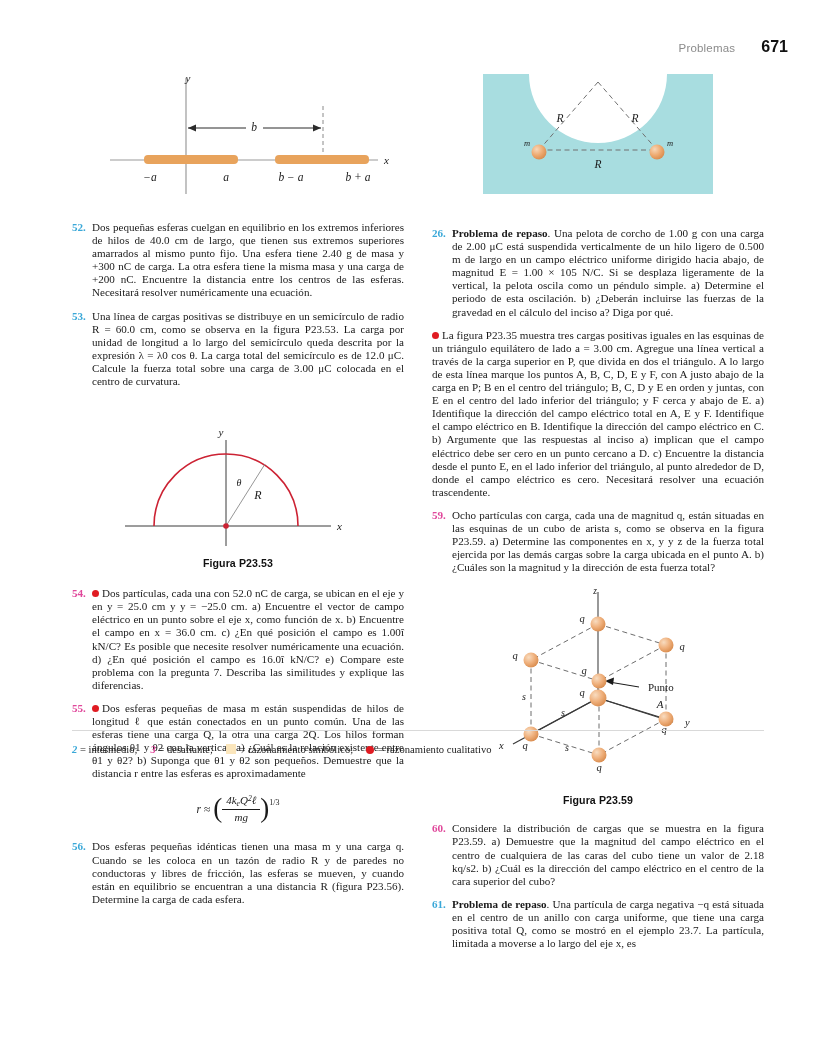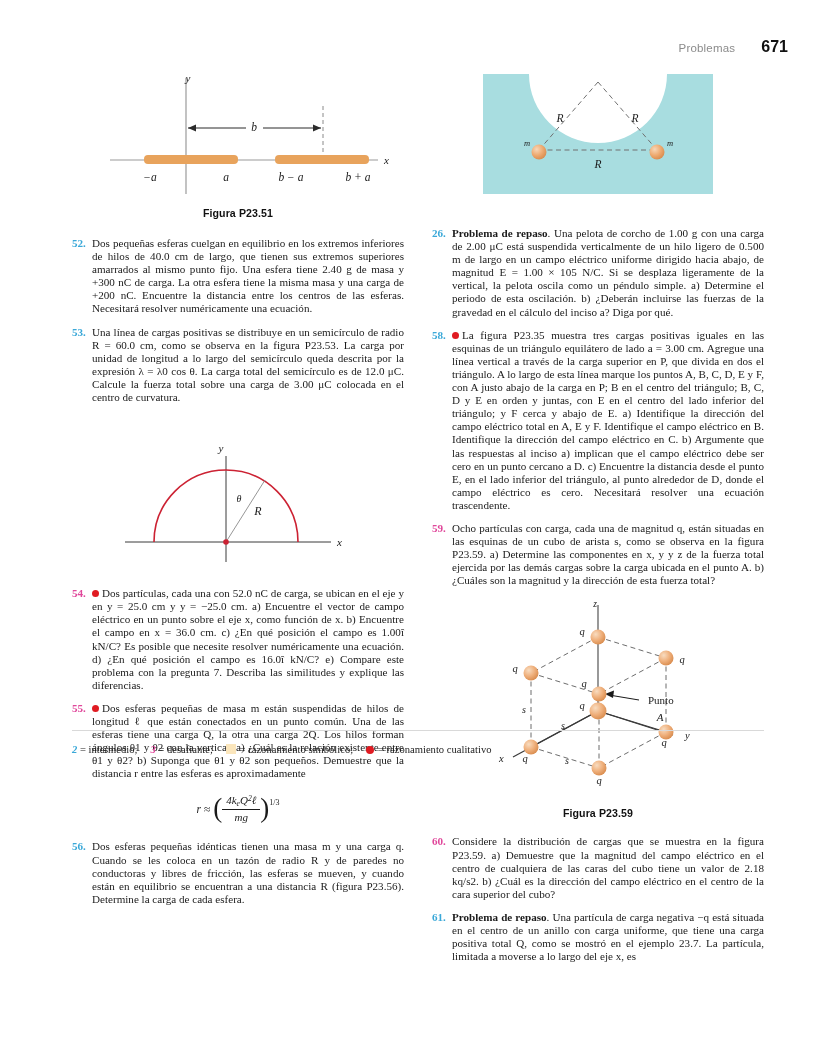--- a/index.html
+++ b/index.html
@@ -135,21 +135,20 @@
           <text x="110" y="18" font-family="Liberation Serif, serif" font-size="11" font-style="italic" fill="#1a1a1a" text-anchor="middle">y</text>
           <text x="306" y="100" font-family="Liberation Serif, serif" font-size="11" font-style="italic" fill="#1a1a1a">x</text>
           <text x="176" y="62" font-family="Liberation Serif, serif" font-size="11" font-style="italic" fill="#1a1a1a" text-anchor="middle" style="dominant-baseline:auto;">b</text>
           <rect x="168" y="55" width="17" height="12" fill="#ffffff"></rect>
           <text x="176" y="67" font-family="Liberation Serif, serif" font-size="11.5" font-style="italic" fill="#1a1a1a" text-anchor="middle">b</text>
           <text x="72" y="117" font-family="Liberation Serif, serif" font-size="11.5" font-style="italic" fill="#1a1a1a" text-anchor="middle">−a</text>
           <text x="148" y="117" font-family="Liberation Serif, serif" font-size="11.5" font-style="italic" fill="#1a1a1a" text-anchor="middle">a</text>
           <text x="213" y="117" font-family="Liberation Serif, serif" font-size="11.5" font-style="italic" fill="#1a1a1a" text-anchor="middle">b − a</text>
           <text x="280" y="117" font-family="Liberation Serif, serif" font-size="11.5" font-style="italic" fill="#1a1a1a" text-anchor="middle">b + a</text>
         </svg>
-        <div class="fig-cap">Figura P23.51</div>
       </div>
 
       <div class="prob" style="margin-top:18px;">
         <div class="prob-num n-blue">52.</div>
         <div class="prob-body">
           <p>Dos pequeñas esferas cuelgan en equilibrio en los extremos inferiores de hilos de 40.0 cm de largo, que tienen sus extremos superiores amarrados al mismo punto fijo. Una esfera tiene 2.40 g de masa y +300 nC de carga. La otra esfera tiene la misma masa y una carga de +200 nC. Encuentre la distancia entre los centros de las esferas. Necesitará resolver numéricamente una ecuación.</p>
         </div>
       </div>
 
       <div class="prob">
@@ -170,20 +169,21 @@
 
           <line x1="113" y1="112" x2="152" y2="50" stroke="#8a8a8a" stroke-width="0.9"></line>
 
           <circle cx="113" cy="112" r="2.8" fill="#cc2233"></circle>
 
           <text x="108" y="22" font-family="Liberation Serif, serif" font-size="11" font-style="italic" fill="#1a1a1a" text-anchor="middle">y</text>
           <text x="224" y="116" font-family="Liberation Serif, serif" font-size="11" font-style="italic" fill="#1a1a1a">x</text>
           <text x="126" y="72" font-family="Liberation Serif, serif" font-size="10" font-style="italic" fill="#1a1a1a" text-anchor="middle">θ</text>
           <text x="145" y="85" font-family="Liberation Serif, serif" font-size="12" font-style="italic" fill="#1a1a1a" text-anchor="middle">R</text>
         </svg>
+        <div class="fig-cap">Figura P23.53</div>
       </div>
 
       <div class="prob" style="margin-top:18px;">
         <div class="prob-num n-pink">54.</div>
         <div class="prob-body">
           <p><span class="bullet-red"></span><span>Dos partículas, cada una con 52.0 nC de carga, se ubican en el eje y en y = 25.0 cm y y = −25.0 cm. a) Encuentre el vector de campo eléctrico en un punto sobre el eje x, como función de x. b) Encuentre el campo en x = 36.0 cm. c) ¿En qué posición el campo es 1.00î kN/C? Es posible que necesite resolver numéricamente una ecuación. d) ¿En qué posición el campo es 16.0î kN/C? e) Compare este problema con la pregunta 7. Describa las similitudes y explique las diferencias.</span></p>
         </div>
       </div>
 
       <div class="prob">
@@ -237,21 +237,20 @@
       </div>
 
       <div class="prob" style="margin-top:16px;">
         <div class="prob-num n-blue">26.</div>
         <div class="prob-body">
           <p><b>Problema de repaso</b><span>. Una pelota de corcho de 1.00 g con una carga de 2.00 μC está suspendida verticalmente de un hilo ligero de 0.500 m de largo en un campo eléctrico uniforme dirigido hacia abajo, de magnitud E = 1.00 × 105 N/C. Si se desplaza ligeramente de la vertical, la pelota oscila como un péndulo simple. a) Determine el periodo de esta oscilación. b) ¿Deberán incluirse las fuerzas de la gravedad en el cálculo del inciso a? Diga por qué.</span></p>
         </div>
       </div>
 
       <div class="prob">
-        <div class="prob-num n-blue">58.</div>
         <div class="prob-body">
           <p><span class="bullet-red"></span><span>La figura P23.35 muestra tres cargas positivas iguales en las esquinas de un triángulo equilátero de lado a = 3.00 cm. Agregue una línea vertical a través de la carga superior en P, que divida en dos el triángulo. A lo largo de esta línea marque los puntos A, B, C, D, E y F, con A justo abajo de la carga en P; B en el centro del triángulo; B, C, D y E en orden y juntas, con E en el centro del lado inferior del triángulo; y F cerca y abajo de E. a) Identifique la dirección del campo eléctrico total en A, E y F. Identifique el campo eléctrico en B. Identifique la dirección del campo eléctrico en C. b) Argumente que las respuestas al inciso a) implican que el campo eléctrico debe ser cero en un punto cercano a D. c) Encuentre la distancia desde el punto E, en el lado inferior del triángulo, al punto alrededor de D, donde el campo eléctrico es cero. Necesitará resolver una ecuación trascendente.</span></p>
         </div>
       </div>
 
       <div class="prob">
         <div class="prob-num n-pink">59.</div>
         <div class="prob-body">
           <p>Ocho partículas con carga, cada una de magnitud q, están situadas en las esquinas de un cubo de arista s, como se observa en la figura P23.59. a) Determine las componentes en x, y y z de la fuerza total ejercida por las demás cargas sobre la carga ubicada en el punto A. b) ¿Cuáles son la magnitud y la dirección de esta fuerza total?</p>
         </div>

